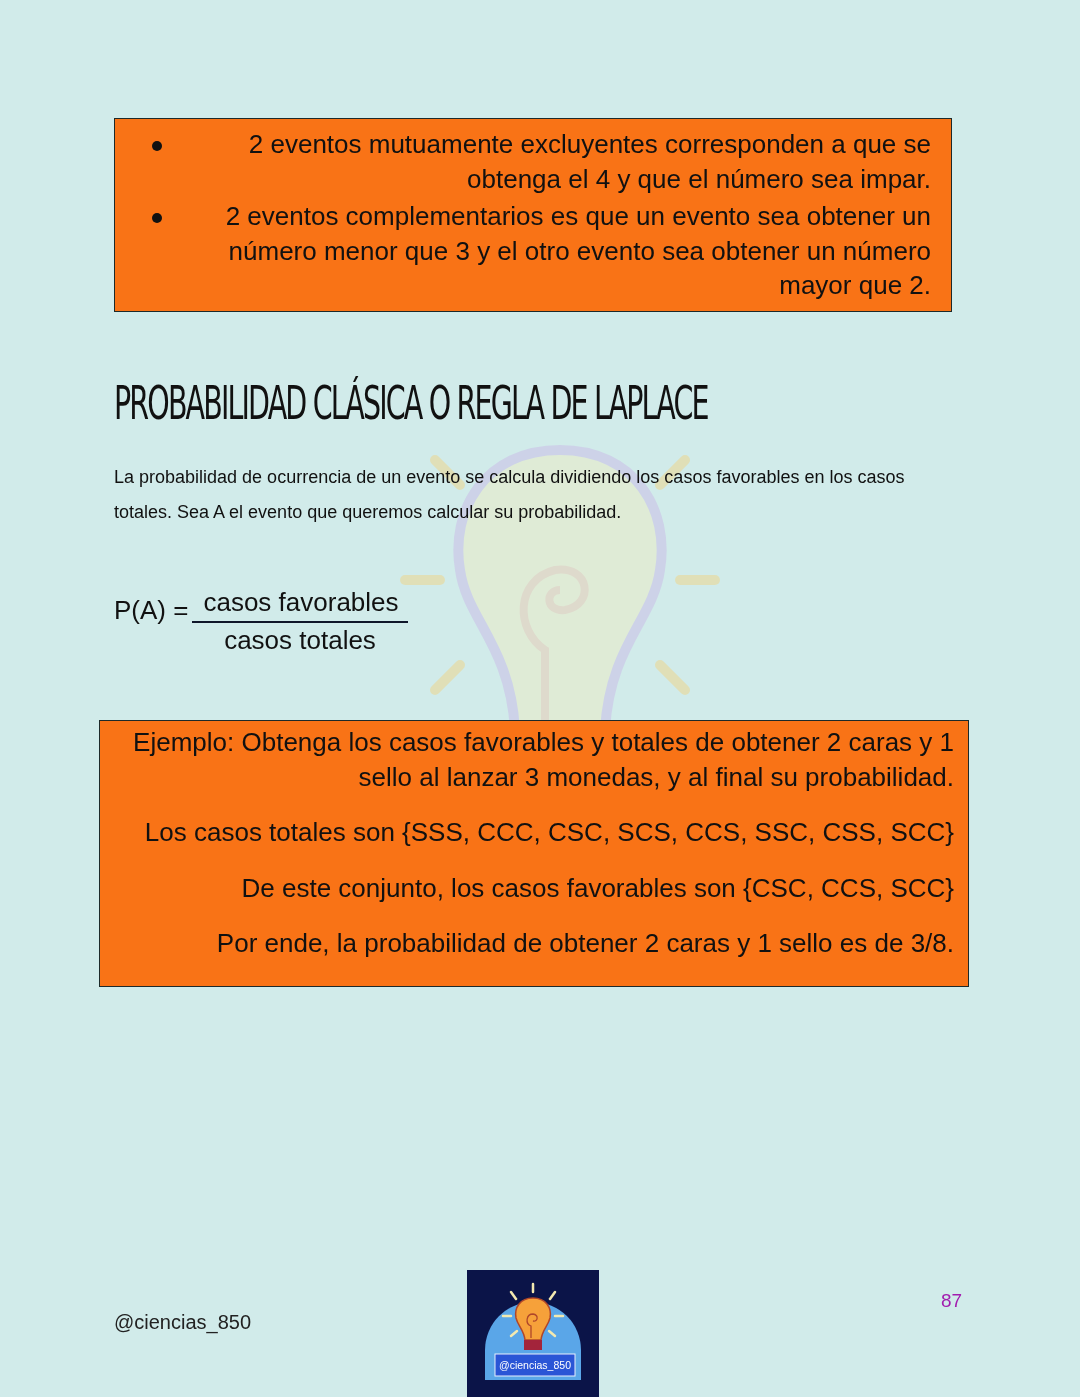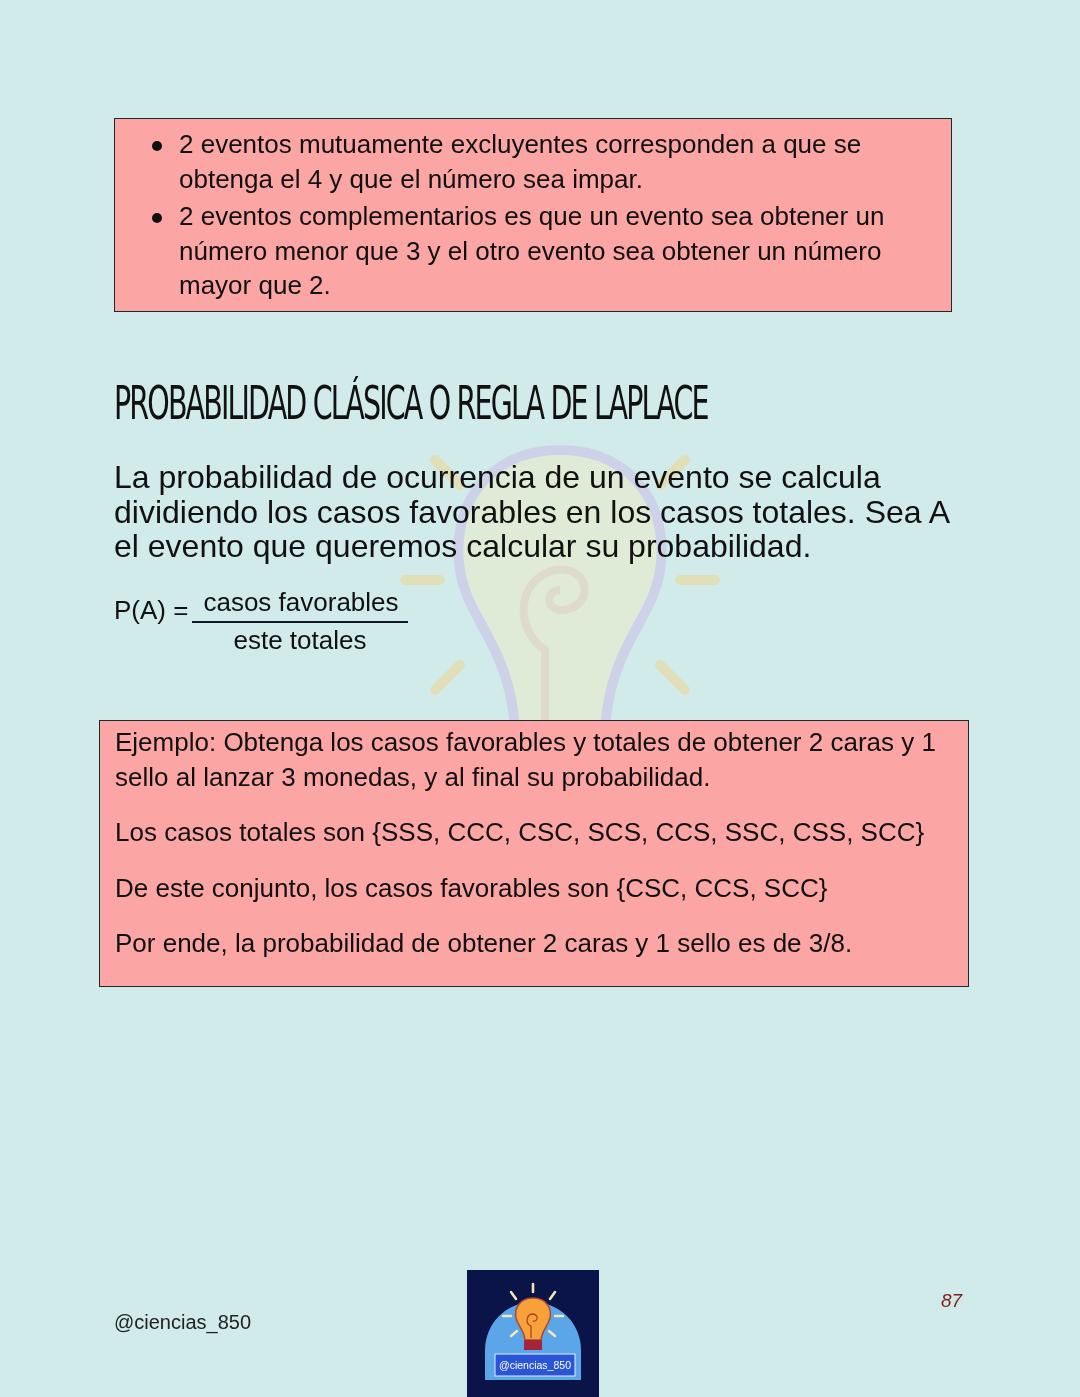--- a/index.html
+++ b/index.html
@@ -5,23 +5,24 @@
   html, body { margin: 0; padding: 0; }
   body {
     width: 1080px; height: 1397px;
     background: #d1ebea;
     position: relative; overflow: hidden;
     font-family: "Liberation Sans", "DejaVu Sans", sans-serif;
     color: #111;
   }
   .box {
     position: absolute;
-    background: #fca5a5;
+    background: #f97316;
     border: 1.5px solid #1d2a2a;
     box-sizing: border-box;
+    text-align: right;
   }
   #box1 { left: 114px; top: 118px; width: 838px; height: 194px; }
   #box1 ul { margin: 0; padding: 8px 20px 0 64px; list-style: none; }
   #box1 li {
     position: relative; font-size: 26px; line-height: 34.5px; margin-bottom: 3px;
   }
   #box1 li::before {
     content: ""; position: absolute; left: -27px; top: 14px;
     width: 10px; height: 10px; border-radius: 50%; background: #111;
   }
@@ -32,37 +33,37 @@
     transform: scaleX(0.62); transform-origin: left center;
     font-weight: normal; white-space: nowrap;
     margin: 0;
   }
   .bulb-watermark {
     position: absolute; left: 395px; top: 430px; width: 330px; height: 300px;
     opacity: 0.45; pointer-events: none;
   }
   .para {
     position: absolute; left: 114px; top: 460px; width: 850px;
-    font-size: 32px; line-height: 34.5px; margin: 0;
+    font-size: 18px; line-height: 34.5px; margin: 0;
   }
   .formula {
     position: absolute; left: 114px; top: 585px; font-size: 26px; line-height: 34px;
   }
   .formula .lhs { position: absolute; left: 0; top: 8px; white-space: nowrap; }
   .formula .frac { position: absolute; left: 78px; top: 0; width: 216px; text-align: center; }
   .formula .num { display: block; border-bottom: 2px solid #0f172a; padding: 0 4px 2px 6px; white-space: nowrap; }
   .formula .den { display: block; padding-top: 0px; white-space: nowrap; }
   #box2 { left: 99px; top: 720px; width: 870px; height: 267px; padding: 4px 14px 0 15px; }
   #box2 p { margin: 0 0 21px 0; font-size: 26px; line-height: 34.5px; }
   #box2 p.first { margin-bottom: 21px; }
   .footer-handle {
     position: absolute; left: 114px; top: 1311px; font-size: 20px; color: #222;
   }
   .page-number {
-    position: absolute; left: 941px; top: 1290px; font-size: 19px; color: #7f1d1d; font-style: italic;
+    position: absolute; left: 941px; top: 1290px; font-size: 19px; color: #a21caf;
   }
   .logo {
     position: absolute; left: 467px; top: 1270px; width: 132px; height: 127px;
     background: #0b1448;
   }
 </style>
 </head>
 <body>
 
 <div id="box1" class="box">
@@ -86,21 +87,21 @@
 </svg>
 
 <h1 class="heading">PROBABILIDAD CLÁSICA O REGLA DE LAPLACE</h1>
 
 <p class="para">La probabilidad de ocurrencia de un evento se calcula dividiendo los casos favorables en los casos totales. Sea A el evento que queremos calcular su probabilidad.</p>
 
 <div class="formula">
   <span class="lhs">P(A) =</span>
   <span class="frac">
     <span class="num">casos favorables</span>
-    <span class="den">este totales</span>
+    <span class="den">casos totales</span>
   </span>
 </div>
 
 <div id="box2" class="box">
   <p class="first">Ejemplo: Obtenga los casos favorables y totales de obtener 2 caras y 1 sello al lanzar 3 monedas, y al final su probabilidad.</p>
   <p>Los casos totales son {SSS, CCC, CSC, SCS, CCS, SSC, CSS, SCC}</p>
   <p>De este conjunto, los casos favorables son {CSC, CCS, SCC}</p>
   <p>Por ende, la probabilidad de obtener 2 caras y 1 sello es de 3/8.</p>
 </div>
 

